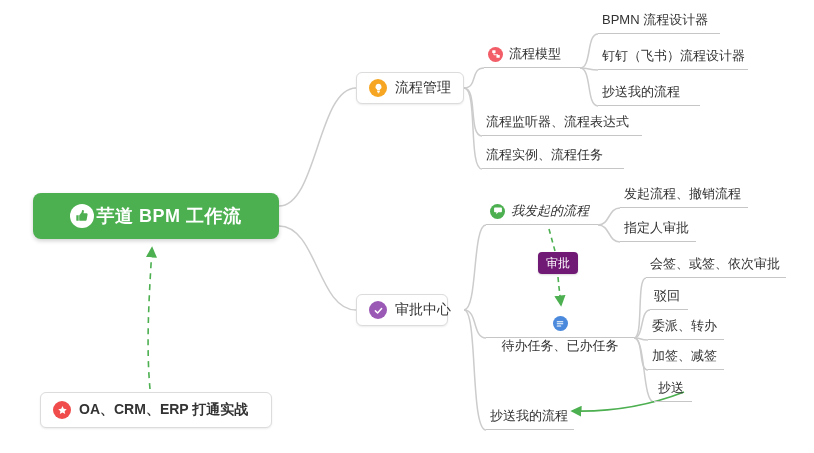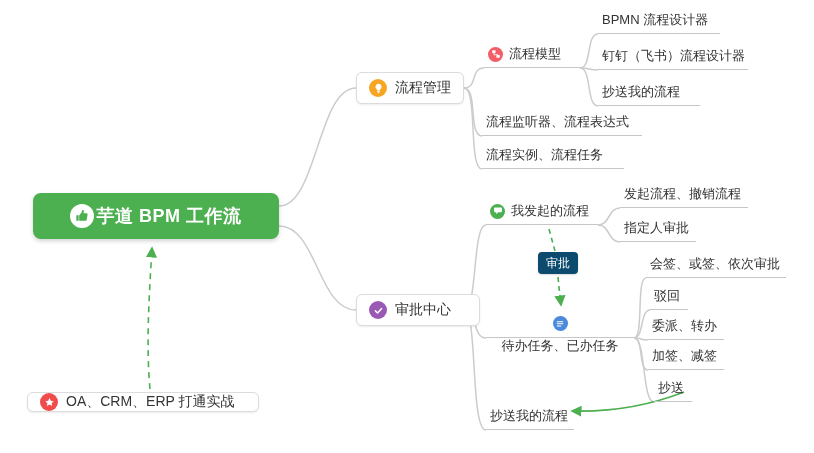--- a/index.html
+++ b/index.html
@@ -86,30 +86,30 @@
     <span class="ic" style="background: rgb(246, 166, 35);">
       <svg width="11" height="11" viewBox="0 0 12 12" fill="#fff">
           <path d="M6 .8a3.4 3.4 0 0 1 2 6.1c-.3.2-.5.5-.5.9v.4H4.5v-.4c0-.4-.2-.7-.5-.9A3.4 3.4 0 0 1 6 .8z"></path>
           <rect x="4.4" y="8.8" width="3.2" height="1" rx=".5"></rect>
           <rect x="4.9" y="10.2" width="2.2" height=".9" rx=".45"></rect>
         </svg>
     </span>
     <span>流程管理</span>
   </div>
 
-  <div class="box-node" style="left:356px;top:294px;width:124px;">
+  <div class="box-node" style="left:356px;top:294px;width:92px;">
     <span class="ic" style="background: rgb(155, 89, 182);">
       <svg width="11" height="11" viewBox="0 0 12 12">
           <path d="M2.6 6.4l2.4 2.4 4.4-5" stroke="#fff" stroke-width="1.6" fill="none" stroke-linecap="round" stroke-linejoin="round"></path>
         </svg>
     </span>
     <span>审批中心</span>
   </div>
 
-  <div class="box-node" style="left:27px;top:392px;width:232px;height:20px;">
+  <div class="box-node" style="left:40px;top:392px;width:232px;height:36px;font-weight:bold;">
     <span class="ic" style="background: rgb(240, 76, 76);">
       <svg width="11" height="11" viewBox="0 0 12 12" fill="#fff">
           <path d="M6 1.2l1.4 2.9 3.2.4-2.3 2.2.6 3.1L6 8.3 3.1 9.8l.6-3.1L1.4 4.5l3.2-.4z"></path>
         </svg>
     </span>
     <span>OA、CRM、ERP 打通实战</span>
   </div>
 
   <div class="line-node" style="left:484px;top:46px;width:96px;">
     <span class="ic" style="background: rgb(242, 93, 103);">
@@ -132,37 +132,37 @@
     <span>抄送我的流程</span>
   </div>
 
   <div class="line-node" style="left:482px;top:114px;width:160px;">
     <span>流程监听器、流程表达式</span>
   </div>
   <div class="line-node" style="left:482px;top:147px;width:142px;">
     <span>流程实例、流程任务</span>
   </div>
 
-  <div class="line-node" style="left:486px;top:203px;width:112px;">
+  <div class="line-node" style="left:486px;top:203px;width:112px;font-style:italic;">
     <span class="ic" style="background: rgb(76, 175, 80);">
       <svg width="10" height="10" viewBox="0 0 12 12" fill="#fff">
           <path d="M2.2 1.8h7.6c.5 0 .9.4.9.9v4c0 .5-.4.9-.9.9H6.3L4 9.8V7.6H2.2c-.5 0-.9-.4-.9-.9v-4c0-.5.4-.9.9-.9z"></path>
         </svg>
     </span>
     <span>我发起的流程</span>
   </div>
 
   <div class="line-node" style="left:620px;top:186px;width:128px;">
     <span>发起流程、撤销流程</span>
   </div>
   <div class="line-node" style="left:620px;top:220px;width:76px;">
     <span>指定人审批</span>
   </div>
 
-  <div class="rel-badge" style="background: #0c4a6e;">
+  <div class="rel-badge" style="background: #701a75;">
     <span>审批</span>
   </div>
 
   <div class="line-node" style="left:486px;top:316px;width:148px;flex-direction:column;">
     <span class="ic" style="background: rgb(74, 137, 220);">
       <svg width="10" height="10" viewBox="0 0 12 12" fill="#fff">
           <rect x="2" y="2.6" width="8" height="1.2" rx=".6"></rect>
           <rect x="2" y="5.2" width="8" height="1.2" rx=".6"></rect>
           <rect x="2" y="7.8" width="5.5" height="1.2" rx=".6"></rect>
         </svg>

